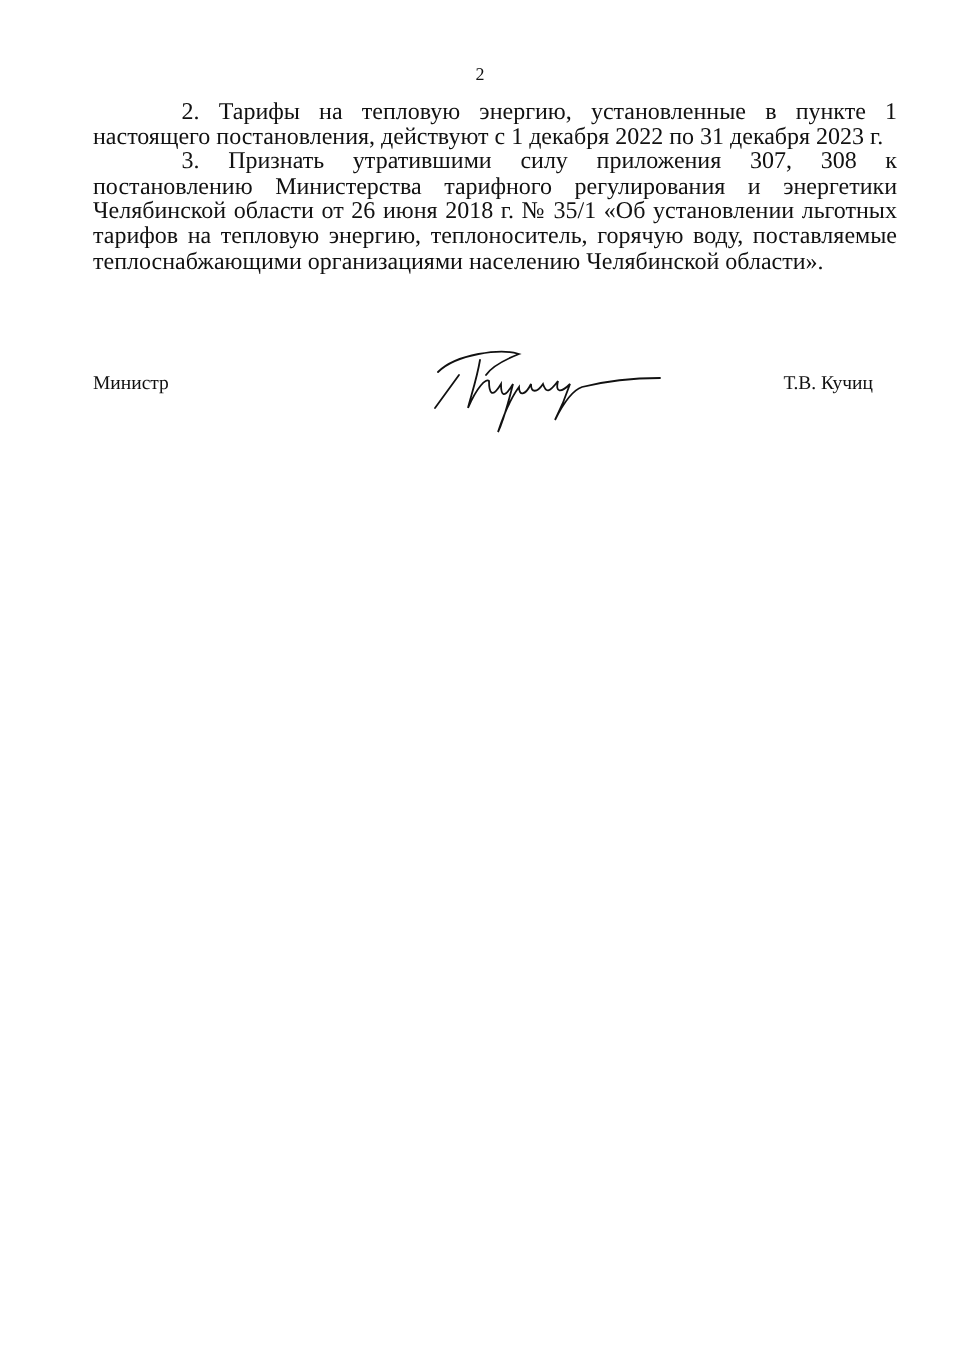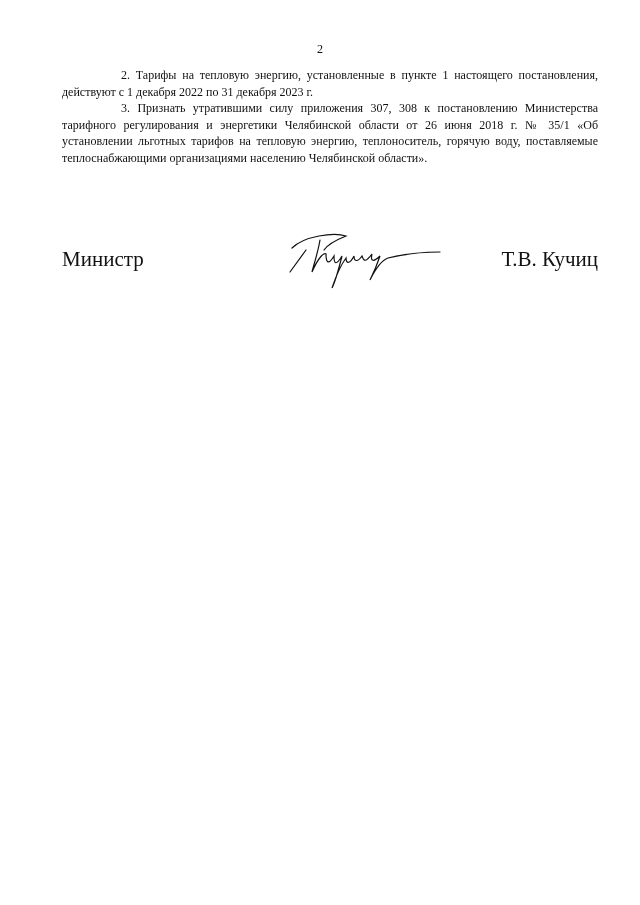--- a/index.html
+++ b/index.html
@@ -1,23 +1,23 @@
 <!DOCTYPE html>
 <html><head>
 <meta charset="utf-8">
 <style>
   html, body { margin:0; padding:0; background:#fff; }
   body { width:640px; height:905px; position:relative; overflow:hidden;
          font-family:"Liberation Serif", serif; color:#111; }
   .page-num { position:absolute; top:42px; left:0; width:640px; text-align:center; font-size:12px; }
-  .body { position:absolute; top:67px; left:62px; width:536px; font-size:12px; line-height:16.6px; }
+  .body { position:absolute; top:67px; left:62px; width:536px; font-size:16px; line-height:16.6px; }
   .p { margin:0; text-align:justify; text-indent:59px; }
-  .sig-row { position:absolute; top:233px; left:62px; width:536px; height:60px; font-size:21px; }
+  .sig-row { position:absolute; top:233px; left:62px; width:536px; height:60px; font-size:13px; }
   .role { position:absolute; left:0; top:14px; }
-  .name { position:absolute; right:0; top:14px; }
+  .name { position:absolute; right:16px; top:14px; }
   .signature { position:absolute; left:222px; top:-5px; }
 </style>
 </head>
 <body>
 
 <div class="page-num">2</div>
 
 <div class="body">
   <p class="p">2. Тарифы на тепловую энергию, установленные в пункте 1 настоящего постановления, действуют с 1 декабря 2022 по 31 декабря 2023 г.</p>
   <p class="p">3. Признать утратившими силу приложения 307, 308 к постановлению Министерства тарифного регулирования и энергетики Челябинской области от 26 июня 2018 г. № 35/1 «Об установлении льготных тарифов на тепловую энергию, теплоноситель, горячую воду, поставляемые теплоснабжающими организациями населению Челябинской области».</p>

